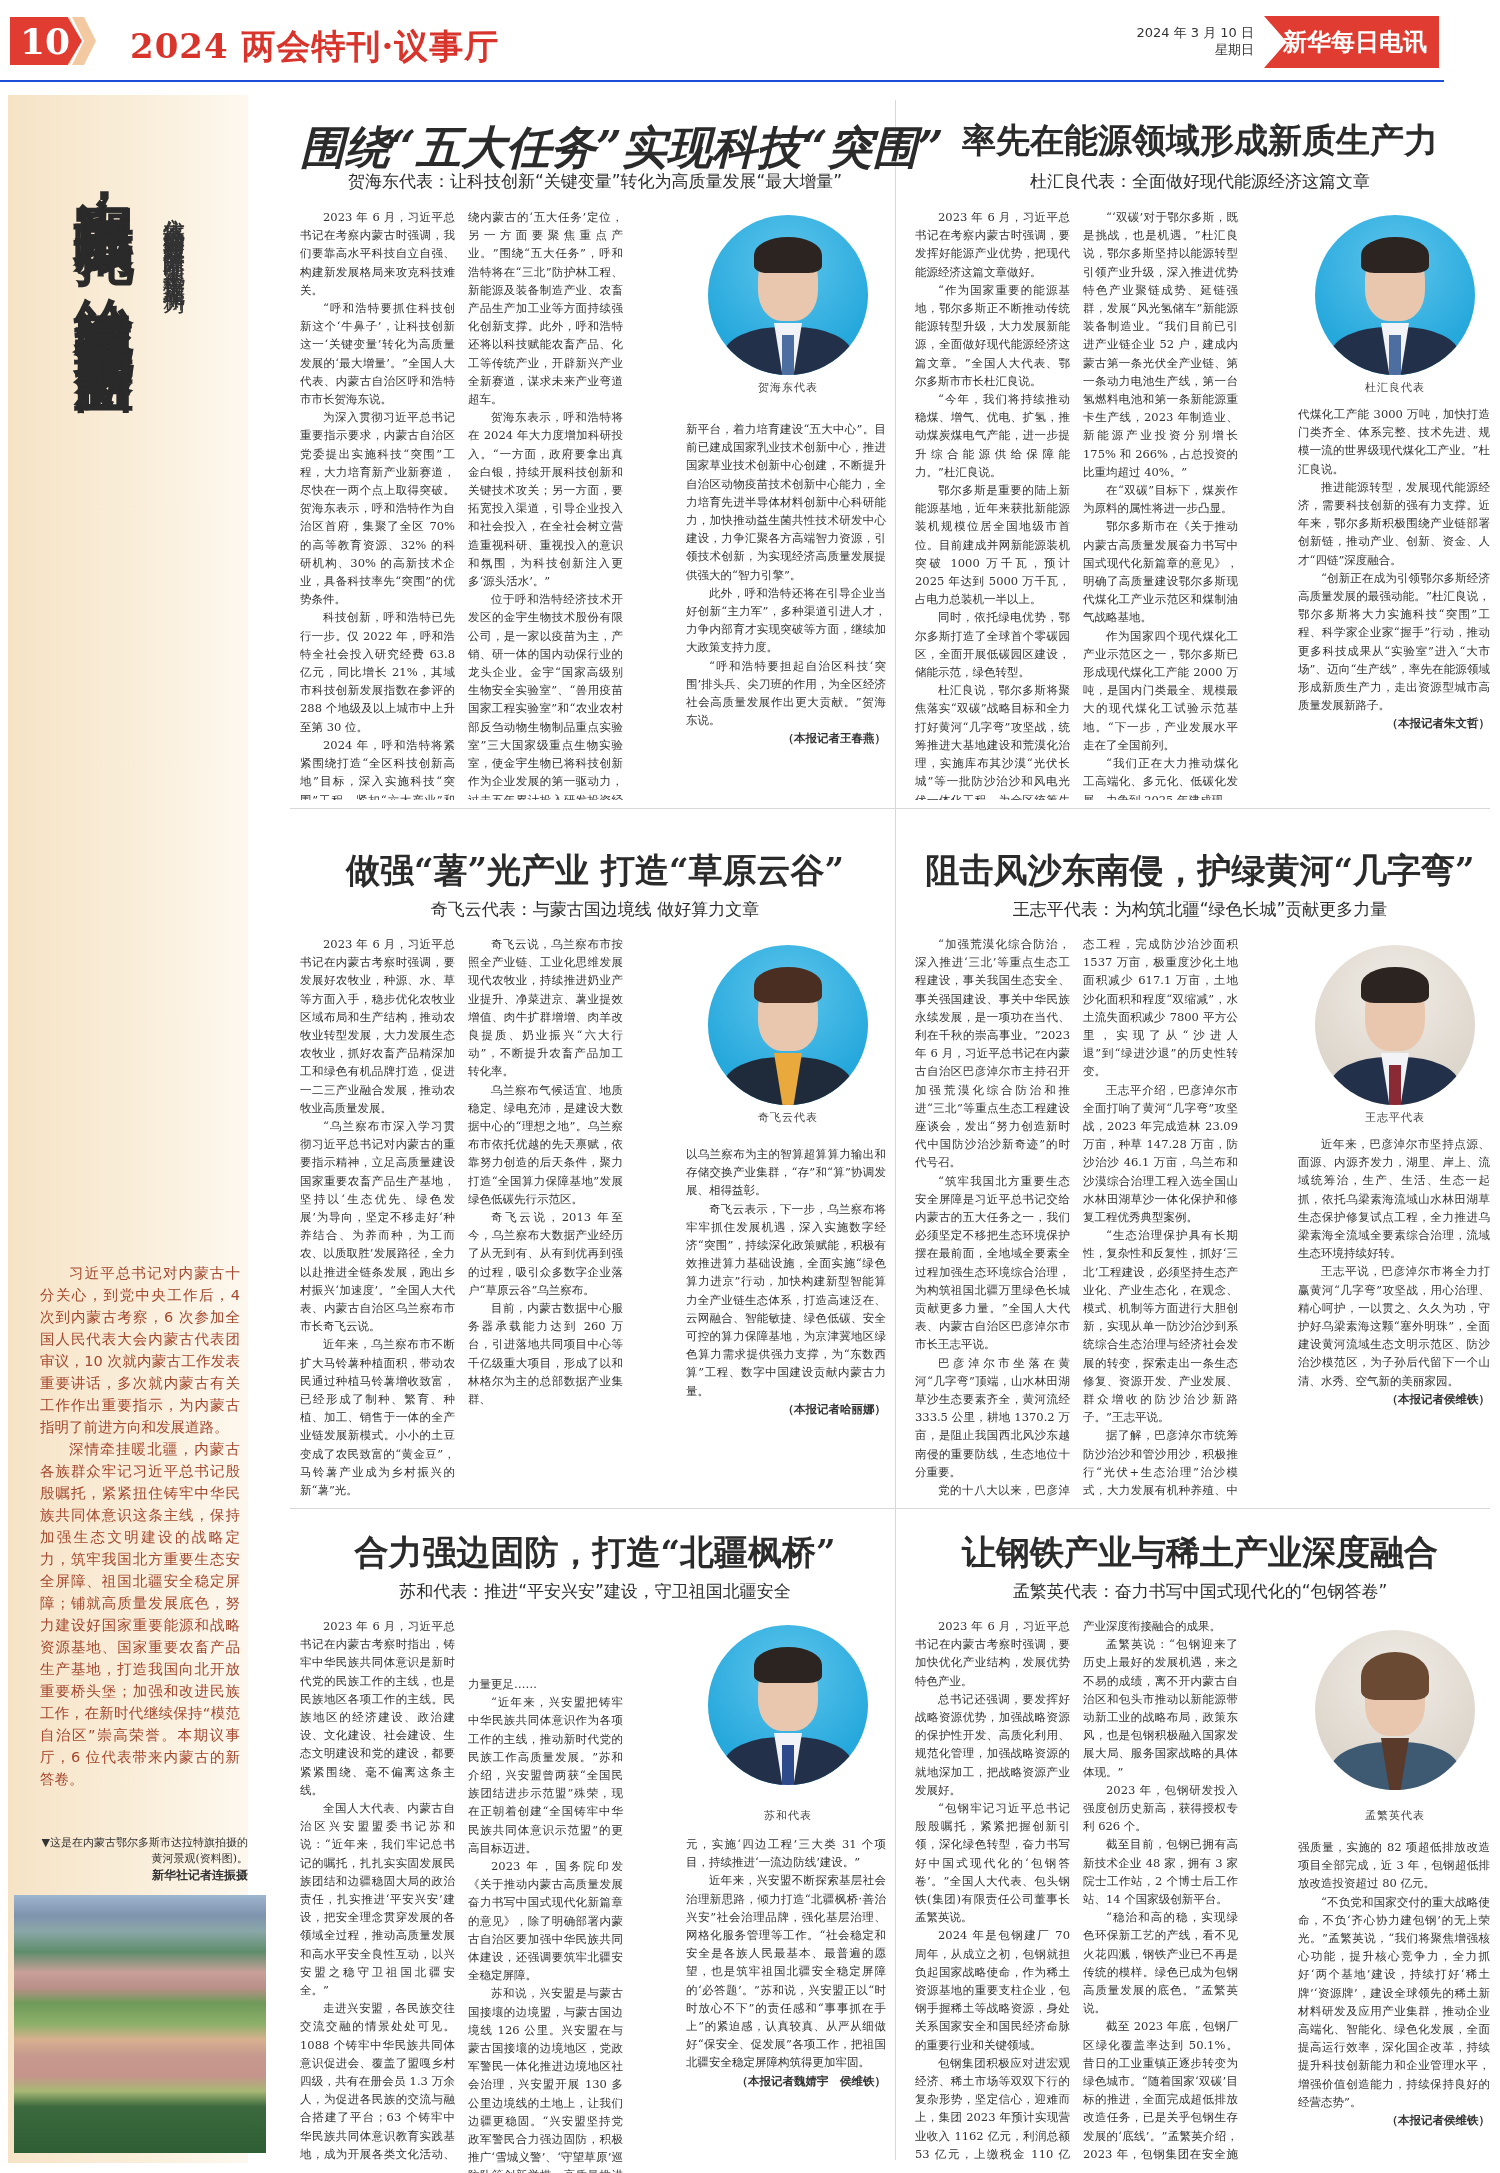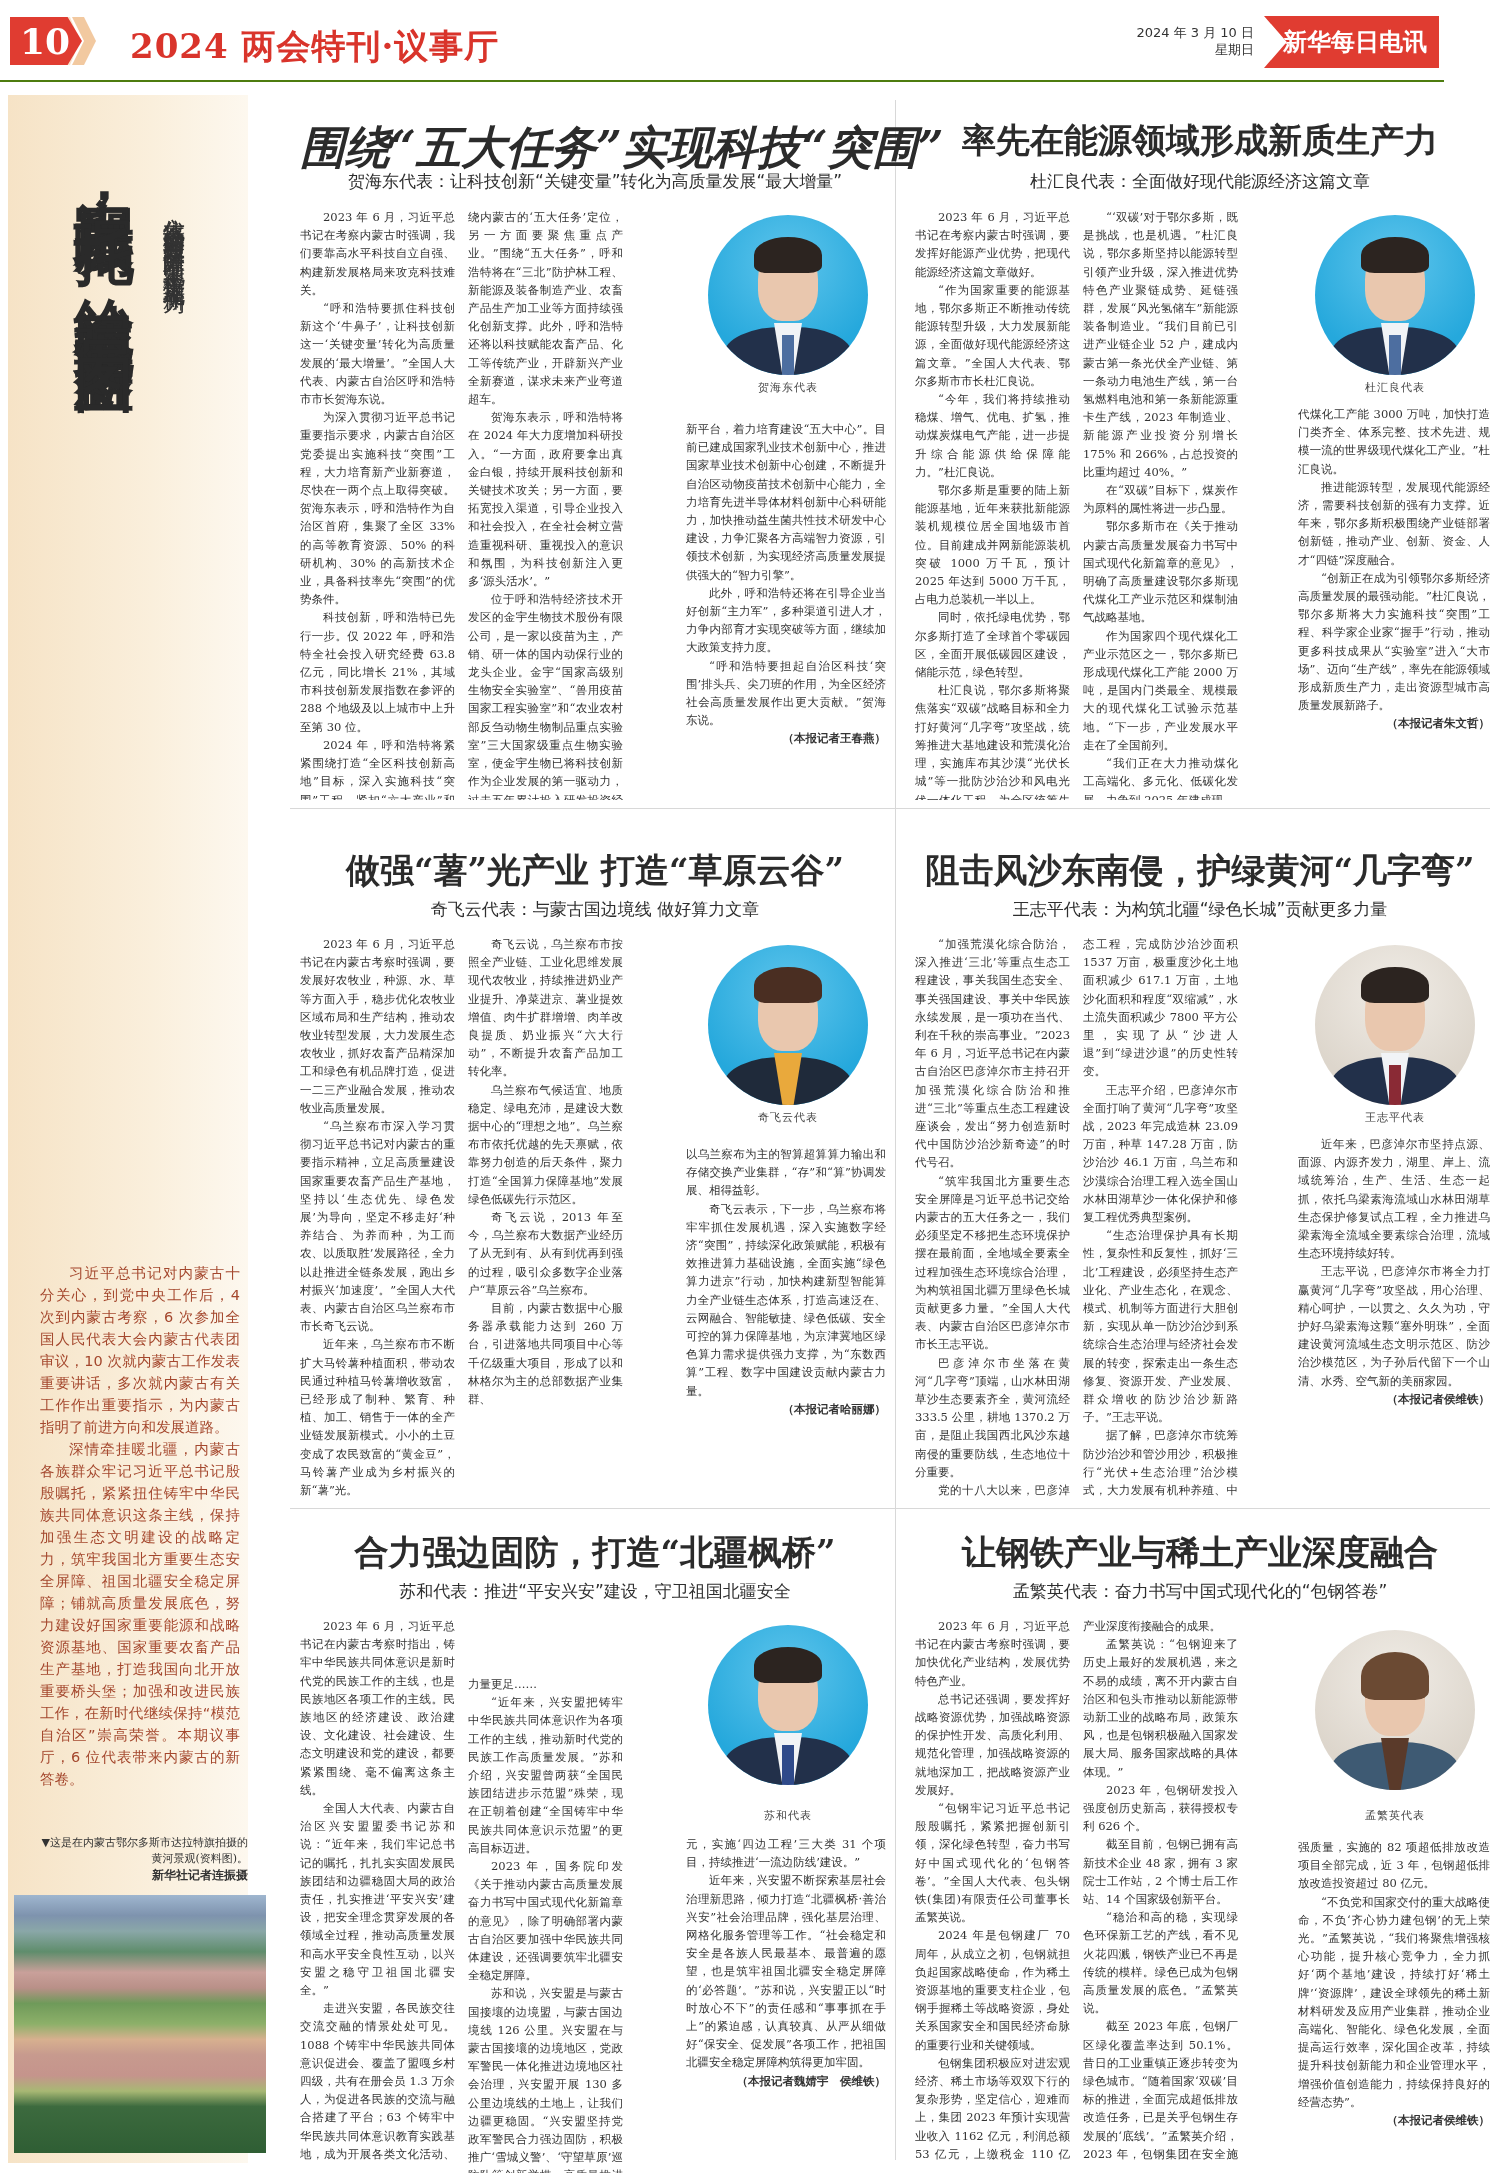--- a/index.html
+++ b/index.html
@@ -1,19 +1,19 @@
 <!DOCTYPE html>
 <html><head>
 <meta charset="utf-8">
 <style>
   * { box-sizing: border-box; margin: 0; padding: 0; }
   body { width: 1500px; height: 2173px; background: #ffffff; font-family: "DejaVu Serif", serif; color: #222; overflow: hidden; position: relative; }
 
   
-  .masthead { position: absolute; left: 0; top: 0; width: 1444px; height: 82px; border-bottom: 2px solid #4d7c0f; }
+  .masthead { position: absolute; left: 0; top: 0; width: 1444px; height: 82px; border-bottom: 2px solid #1d4ed8; }
   .page-num { position: absolute; left: 10px; top: 17px; width: 72px; height: 48px; background: #e03c31; color: #fff; font-family: "DejaVu Serif", serif; font-size: 36px; font-weight: bold; line-height: 48px; padding-left: 10px; clip-path: polygon(0 0, 80% 0, 100% 50%, 80% 100%, 0 100%); }
   .page-chev { position: absolute; left: 72px; top: 17px; width: 24px; height: 48px; background: #f2c9a0; clip-path: polygon(0 0, 50% 0, 100% 50%, 50% 100%, 0 100%, 50% 50%); }
   .page-chev2 { position: absolute; left: 60px; top: 17px; width: 20px; height: 48px; background: #f5dcc0; clip-path: polygon(0 0, 50% 0, 100% 50%, 50% 100%, 0 100%, 50% 50%); opacity: .8; }
   .section-title { position: absolute; left: 130px; top: 24px; font-size: 34px; font-weight: bold; color: #d9342b; letter-spacing: 1px; font-family: "DejaVu Serif", serif; }
   .date-block { position: absolute; right: 190px; top: 24px; text-align: right; font-family: "DejaVu Sans", sans-serif; font-size: 13px; color: #333; line-height: 17px; }
   .brand { position: absolute; right: 5px; top: 16px; width: 175px; height: 52px; background: #e03c31; color: #fff; font-size: 24px; font-weight: bold; line-height: 52px; text-align: right; padding-right: 12px; clip-path: polygon(0 0, 100% 0, 100% 100%, 0 100%, 13% 50%); font-family: "DejaVu Serif", serif; }
 
   
   .left-col { position: absolute; left: 8px; top: 95px; width: 240px; height: 2068px; background: linear-gradient(90deg, #f6e3c6 0%, #faefdc 60%, #fdf8ef 100%); }
   .vert-title { position: absolute; left: 70px; top: 148px; width: 70px; writing-mode: vertical-rl; font-size: 60px; font-weight: bold; color: #2a2a2a; font-family: "DejaVu Serif", serif; letter-spacing: 6px; line-height: 70px; }
@@ -71,21 +71,21 @@
 
 <div class="divider-v" style="left:895px; top:100px; height:2060px;"></div>
 <div class="divider-h" style="left:290px; top:808px; width:1200px;"></div>
 <div class="divider-h" style="left:290px; top:1508px; width:1200px;"></div>
 
 <div class="headline" style="left:300px; top:118px; width:590px; font-size:45px;font-style:italic;">围绕“五大任务”实现科技“突围”</div>
 <div class="subhead" style="left:300px; top:170px; width:590px;">贺海东代表：让科技创新“关键变量”转化为高质量发展“最大增量”</div>
 <div class="col" style="left:300px; top:208px; width:155px; height:592px;">
   <p>2023 年 6 月，习近平总书记在考察内蒙古时强调，我们要靠高水平科技自立自强、构建新发展格局来攻克科技难关。</p>
     <p>“呼和浩特要抓住科技创新这个‘牛鼻子’，让科技创新这一‘关键变量’转化为高质量发展的‘最大增量’。”全国人大代表、内蒙古自治区呼和浩特市市长贺海东说。</p>
-    <p>为深入贯彻习近平总书记重要指示要求，内蒙古自治区党委提出实施科技“突围”工程，大力培育新产业新赛道，尽快在一两个点上取得突破。贺海东表示，呼和浩特作为自治区首府，集聚了全区 33% 的高等教育资源、50% 的科研机构、30% 的高新技术企业，具备科技率先“突围”的优势条件。</p>
+    <p>为深入贯彻习近平总书记重要指示要求，内蒙古自治区党委提出实施科技“突围”工程，大力培育新产业新赛道，尽快在一两个点上取得突破。贺海东表示，呼和浩特作为自治区首府，集聚了全区 70% 的高等教育资源、32% 的科研机构、30% 的高新技术企业，具备科技率先“突围”的优势条件。</p>
     <p>科技创新，呼和浩特已先行一步。仅 2022 年，呼和浩特全社会投入研究经费 63.8 亿元，同比增长 21%，其域市科技创新发展指数在参评的 288 个地级及以上城市中上升至第 30 位。</p>
     <p>2024 年，呼和浩特将紧紧围绕打造“全区科技创新高地”目标，深入实施科技“突围”工程，紧扣“六大产业”和未来产业发展需求，集聚建设以国家级创新平台、以科技创新引领现代化产业体系建设，培育产业发展新赛道、打造新质生产力。</p>
 </div>
 <div class="col" style="left:468px; top:208px; width:155px; height:592px;">
   <p style="text-indent:0">绕内蒙古的‘五大任务’定位，另一方面要聚焦重点产业。”围绕“五大任务”，呼和浩特将在“三北”防护林工程、新能源及装备制造产业、农畜产品生产加工业等方面持续强化创新支撑。此外，呼和浩特还将以科技赋能农畜产品、化工等传统产业，开辟新兴产业全新赛道，谋求未来产业弯道超车。</p>
     <p>贺海东表示，呼和浩特将在 2024 年大力度增加科研投入。“一方面，政府要拿出真金白银，持续开展科技创新和关键技术攻关；另一方面，要拓宽投入渠道，引导企业投入和社会投入，在全社会树立营造重视科研、重视投入的意识和氛围，为科技创新注入更多‘源头活水’。”</p>
     <p>位于呼和浩特经济技术开发区的金宇生物技术股份有限公司，是一家以疫苗为主，产销、研一体的国内动保行业的龙头企业。金宇“国家高级别生物安全实验室”、“兽用疫苗国家工程实验室”和“农业农村部反刍动物生物制品重点实验室”三大国家级重点生物实验室，使金宇生物已将科技创新作为企业发展的第一驱动力，过去五年累计投入研发投资经费 10 亿元以上，占销售收入的 13%。</p>
 </div>
 <div class="portrait blue" style="left:708px; top:215px;">
     <div class="suit"></div>

